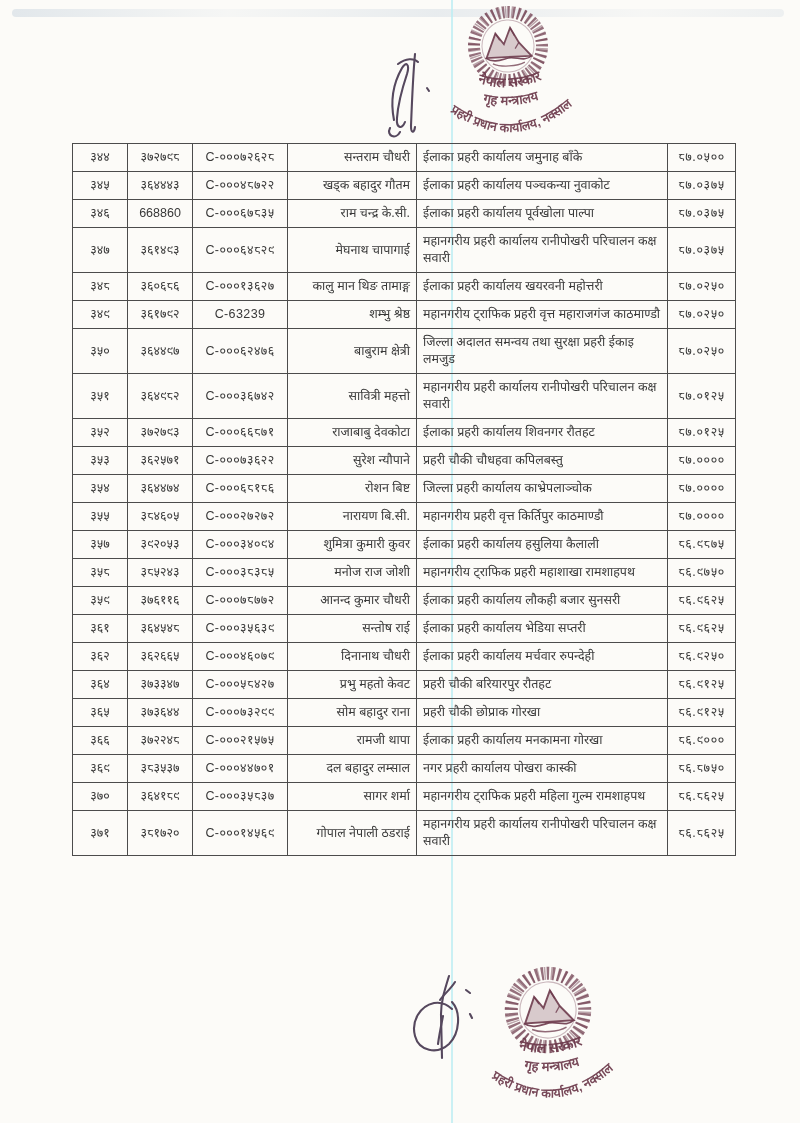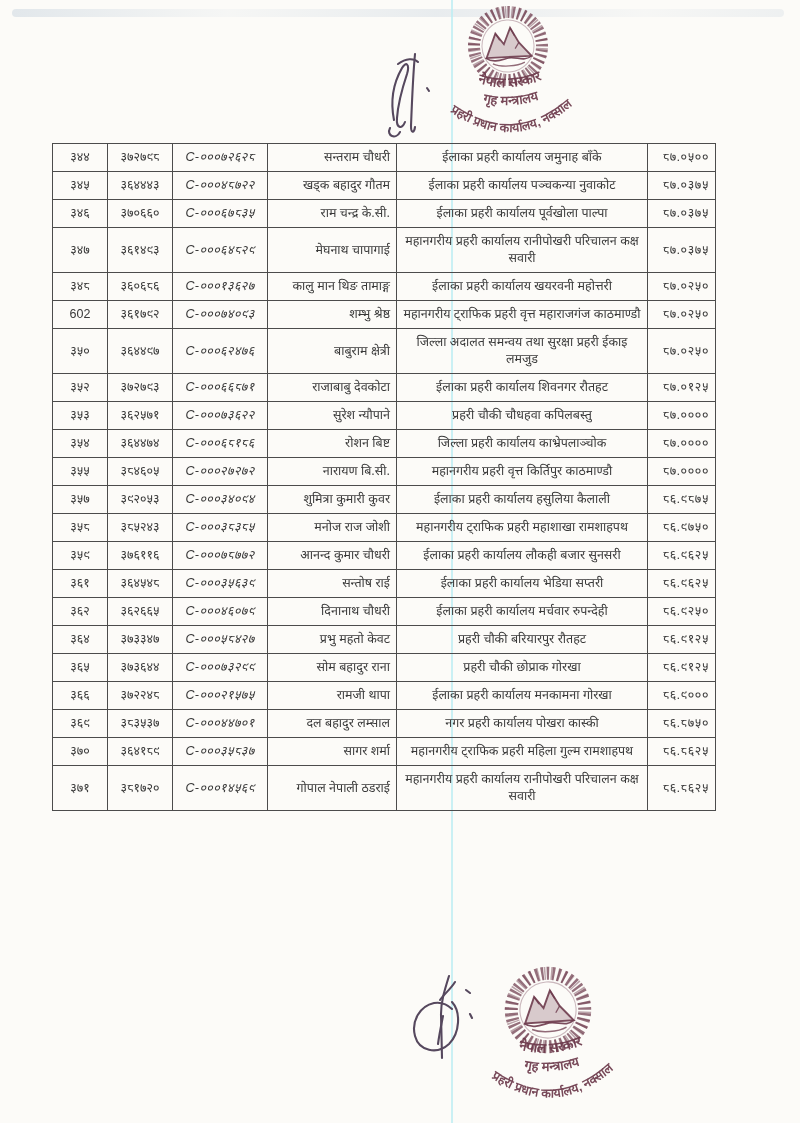--- a/index.html
+++ b/index.html
@@ -16,35 +16,35 @@
       rgba(165,185,205,.30), rgba(200,212,224,.12) 28%,
       rgba(175,192,210,.26) 55%, rgba(195,207,220,.10) 82%, rgba(180,196,212,.20));
     border-radius:4px;
   }
   
   .scan-line {
     position:absolute; top:0; left:451px; width:2px; height:1123px;
     background:#bdedf2; opacity:.8;
   }
   table.results {
-    position:absolute; left:52px; top:143px; width:663px;
+    position:absolute; left:72px; top:143px; width:663px;
     border-collapse:collapse; table-layout:fixed;
   }
   table.results td {
     border:1px solid #4c4c4c;
     padding:5px 6px;
     font-size:12.5px; line-height:17px;
     vertical-align:middle;
     word-wrap:break-word;
   }
   td.c-sn, td.c-reg   { text-align:center; }
-  td.c-code           { text-align:center; letter-spacing:.4px;font-style:italic; }
+  td.c-code           { text-align:center; letter-spacing:.4px; }
   td.c-name           { text-align:right; padding-left:7px; }
-  td.c-office         { text-align:center; padding-left:8px; }
-  td.c-score          { text-align:right; padding-left:10px; letter-spacing:.6px;font-family:Liberation Serif, serif; }
+  td.c-office         { text-align:left; padding-left:8px; }
+  td.c-score          { text-align:center; padding-left:10px; letter-spacing:.6px; }
   .overlay {
     position:absolute; top:0; left:0; width:800px; height:1123px;
     pointer-events:none;
   }
   .stamp-text {
     font-family:"Liberation Sans","DejaVu Sans",sans-serif;
     font-weight:600; fill:#6d3a4c; opacity:.92;
   }
   .st1 { font-size:13.5px; }
   .st2 { font-size:13px;  }
@@ -79,21 +79,21 @@
         <tr>
       <td class="c-sn">३४५</td>
       <td class="c-reg">३६४४४३</td>
       <td class="c-code">C-०००४८७२२</td>
       <td class="c-name">खड्क बहादुर गौतम</td>
       <td class="c-office">ईलाका प्रहरी कार्यालय पञ्चकन्या नुवाकोट</td>
       <td class="c-score">८७.०३७५</td>
     </tr>
         <tr>
       <td class="c-sn">३४६</td>
-      <td class="c-reg">३७०६६०</td>
+      <td class="c-reg">668860</td>
       <td class="c-code">C-०००६७८३५</td>
       <td class="c-name">राम चन्द्र के.सी.</td>
       <td class="c-office">ईलाका प्रहरी कार्यालय पूर्वखोला पाल्पा</td>
       <td class="c-score">८७.०३७५</td>
     </tr>
         <tr>
       <td class="c-sn">३४७</td>
       <td class="c-reg">३६१४९३</td>
       <td class="c-code">C-०००६४८२९</td>
       <td class="c-name">मेघनाथ चापागाई</td>
@@ -102,34 +102,42 @@
     </tr>
         <tr>
       <td class="c-sn">३४८</td>
       <td class="c-reg">३६०६८६</td>
       <td class="c-code">C-०००१३६२७</td>
       <td class="c-name">कालु मान थिङ तामाङ्ग</td>
       <td class="c-office">ईलाका प्रहरी कार्यालय खयरवनी महोत्तरी</td>
       <td class="c-score">८७.०२५०</td>
     </tr>
         <tr>
-      <td class="c-sn">602</td>
+      <td class="c-sn">३४९</td>
       <td class="c-reg">३६१७९२</td>
-      <td class="c-code">C-०००७४०९३</td>
+      <td class="c-code">C-63239</td>
       <td class="c-name">शम्भु श्रेष्ठ</td>
       <td class="c-office">महानगरीय ट्राफिक प्रहरी वृत्त महाराजगंज काठमाण्डौ</td>
       <td class="c-score">८७.०२५०</td>
     </tr>
         <tr>
       <td class="c-sn">३५०</td>
       <td class="c-reg">३६४४९७</td>
       <td class="c-code">C-०००६२४७६</td>
       <td class="c-name">बाबुराम क्षेत्री</td>
       <td class="c-office">जिल्ला अदालत समन्वय तथा सुरक्षा प्रहरी ईकाइ लमजुड</td>
       <td class="c-score">८७.०२५०</td>
+    </tr>
+        <tr>
+      <td class="c-sn">३५१</td>
+      <td class="c-reg">३६४९८२</td>
+      <td class="c-code">C-०००३६७४२</td>
+      <td class="c-name">सावित्री महत्तो</td>
+      <td class="c-office">महानगरीय प्रहरी कार्यालय रानीपोखरी परिचालन कक्ष सवारी</td>
+      <td class="c-score">८७.०१२५</td>
     </tr>
         <tr>
       <td class="c-sn">३५२</td>
       <td class="c-reg">३७२७९३</td>
       <td class="c-code">C-०००६६८७१</td>
       <td class="c-name">राजाबाबु देवकोटा</td>
       <td class="c-office">ईलाका प्रहरी कार्यालय शिवनगर रौतहट</td>
       <td class="c-score">८७.०१२५</td>
     </tr>
         <tr>

